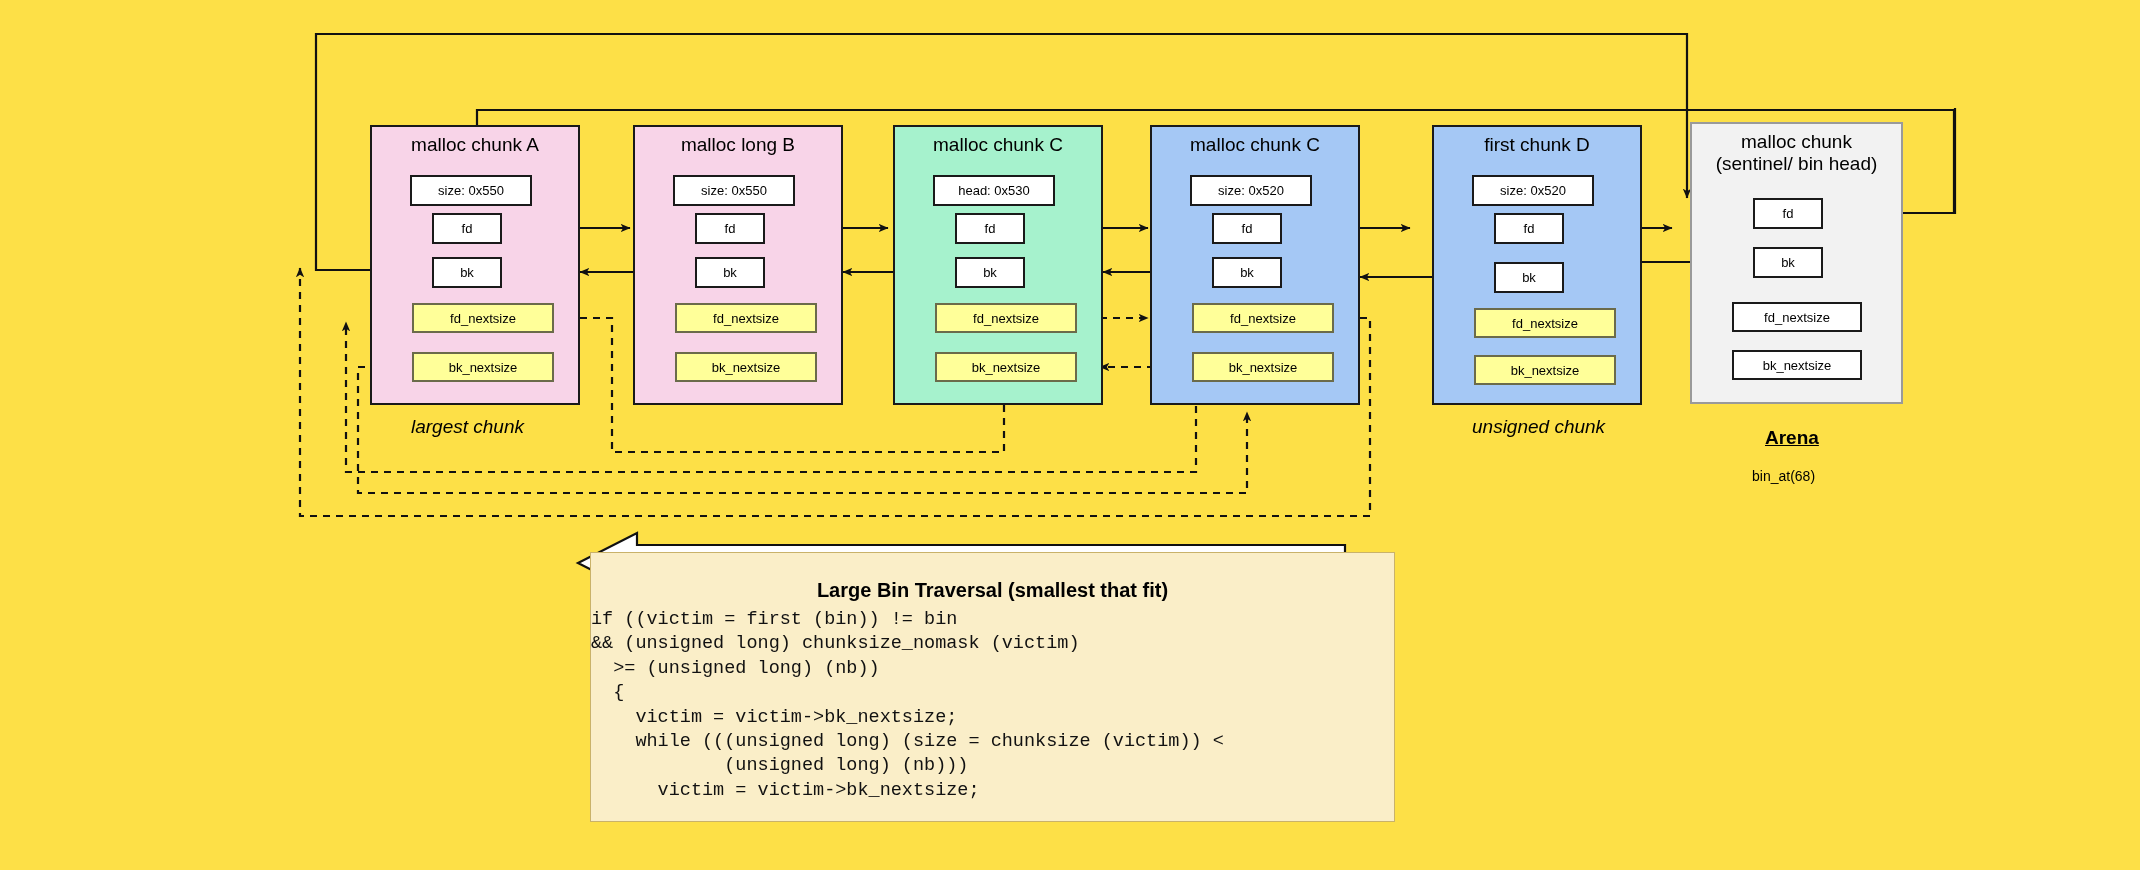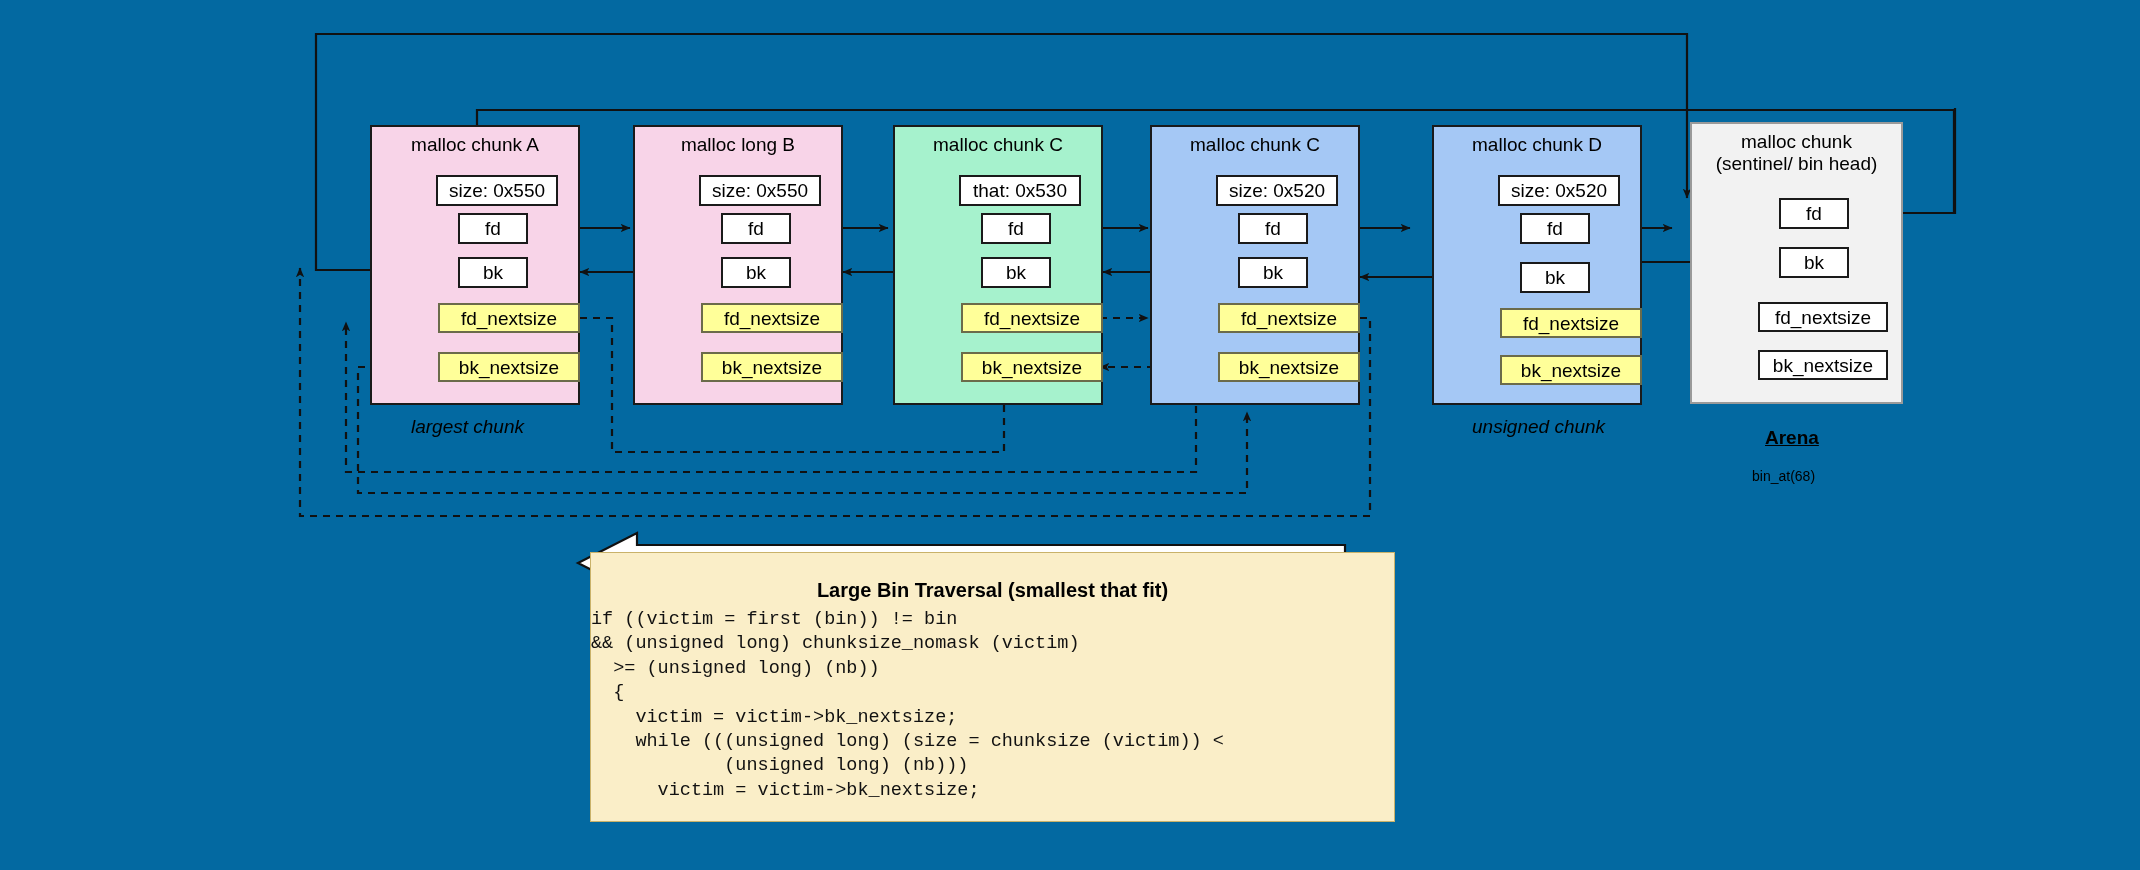--- a/index.html
+++ b/index.html
@@ -7,21 +7,21 @@
     padding: 0;
     background: #ffffff;
   }
   body {
     font-family: "Liberation Sans", sans-serif;
   }
   #canvas {
     position: relative;
     width: 2140px;
     height: 870px;
-    background: #0369a1;
+    background: #fde047;
     overflow: hidden;
   }
   #wires {
     position: absolute;
     left: 0; top: 0;
     width: 2140px;
     height: 870px;
     pointer-events: none;
   }
   .chunk {
@@ -35,27 +35,26 @@
     color: #000;
     line-height: 1.18;
     padding-top: 7px;
     white-space: pre-line;
   }
   .field {
     position: absolute;
     box-sizing: border-box;
     border: 2px solid #1a1a1a;
     background: #ffffff;
-    font-size: 19px;
+    font-size: 13px;
     color: #000;
     display: flex;
     align-items: center;
     justify-content: center;
     line-height: 1;
-    margin-left: 26px;
   }
   .field.nextsize {
     background: #ffff99;
     border: 2px solid #6b6b4a;
   }
   .caption {
     position: absolute;
     font-size: 19px;
     font-style: italic;
     color: #000;
@@ -182,37 +181,37 @@
   </div>
   <div class="field" style="left:673px; top:175px; width:122px; height:31px;">size: 0x550</div>
   <div class="field" style="left:695px; top:213px; width:70px; height:31px;">fd</div>
   <div class="field" style="left:695px; top:257px; width:70px; height:31px;">bk</div>
   <div class="field nextsize" style="left:675px; top:303px; width:142px; height:30px;">fd_nextsize</div>
   <div class="field nextsize" style="left:675px; top:352px; width:142px; height:30px;">bk_nextsize</div>
 
   <div class="chunk" style="left:893px; top:125px; width:210px; height:280px; background:#a6f2cd;">
     <div class="chunk-title">malloc chunk C</div>
   </div>
-  <div class="field" style="left:933px; top:175px; width:122px; height:31px;">that: 0x530</div>
+  <div class="field" style="left:933px; top:175px; width:122px; height:31px;">head: 0x530</div>
   <div class="field" style="left:955px; top:213px; width:70px; height:31px;">fd</div>
   <div class="field" style="left:955px; top:257px; width:70px; height:31px;">bk</div>
   <div class="field nextsize" style="left:935px; top:303px; width:142px; height:30px;">fd_nextsize</div>
   <div class="field nextsize" style="left:935px; top:352px; width:142px; height:30px;">bk_nextsize</div>
 
   <div class="chunk" style="left:1150px; top:125px; width:210px; height:280px; background:#a5c8f5;">
     <div class="chunk-title">malloc chunk C</div>
   </div>
   <div class="field" style="left:1190px; top:175px; width:122px; height:31px;">size: 0x520</div>
   <div class="field" style="left:1212px; top:213px; width:70px; height:31px;">fd</div>
   <div class="field" style="left:1212px; top:257px; width:70px; height:31px;">bk</div>
   <div class="field nextsize" style="left:1192px; top:303px; width:142px; height:30px;">fd_nextsize</div>
   <div class="field nextsize" style="left:1192px; top:352px; width:142px; height:30px;">bk_nextsize</div>
 
   <div class="chunk" style="left:1432px; top:125px; width:210px; height:280px; background:#a5c8f5;">
-    <div class="chunk-title">malloc chunk D</div>
+    <div class="chunk-title">first chunk D</div>
   </div>
   <div class="field" style="left:1472px; top:175px; width:122px; height:31px;">size: 0x520</div>
   <div class="field" style="left:1494px; top:213px; width:70px; height:31px;">fd</div>
   <div class="field" style="left:1494px; top:262px; width:70px; height:31px;">bk</div>
   <div class="field nextsize" style="left:1474px; top:308px; width:142px; height:30px;">fd_nextsize</div>
   <div class="field nextsize" style="left:1474px; top:355px; width:142px; height:30px;">bk_nextsize</div>
   <div class="caption" style="left:1472px; top:416px;">unsigned chunk</div>
 
   <div class="chunk" style="left:1690px; top:122px; width:213px; height:282px;
               background:#f2f2f2; border:2px solid #9a9a9a;">

